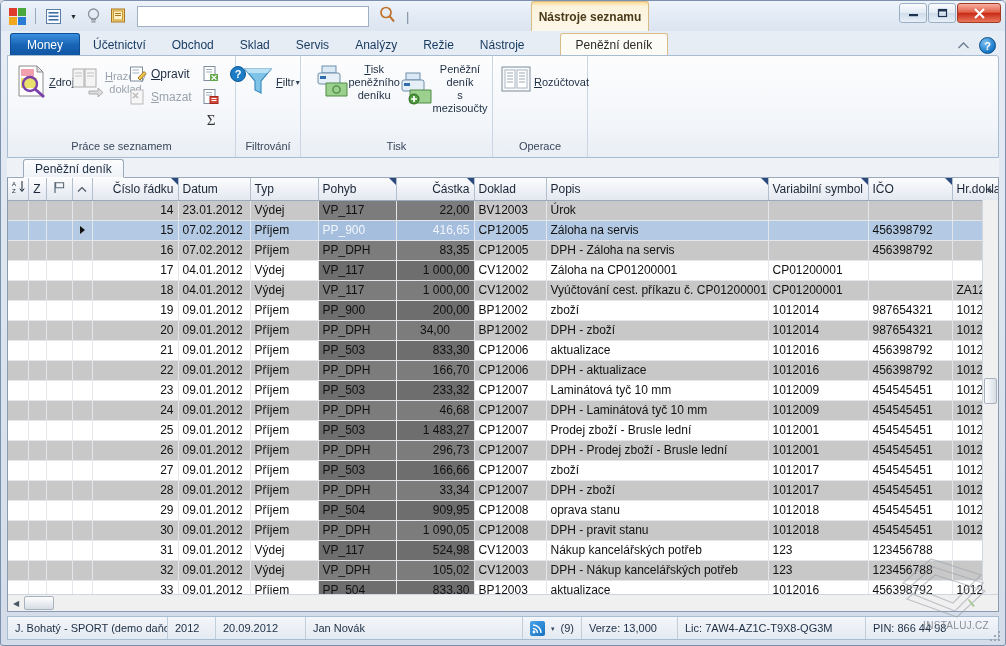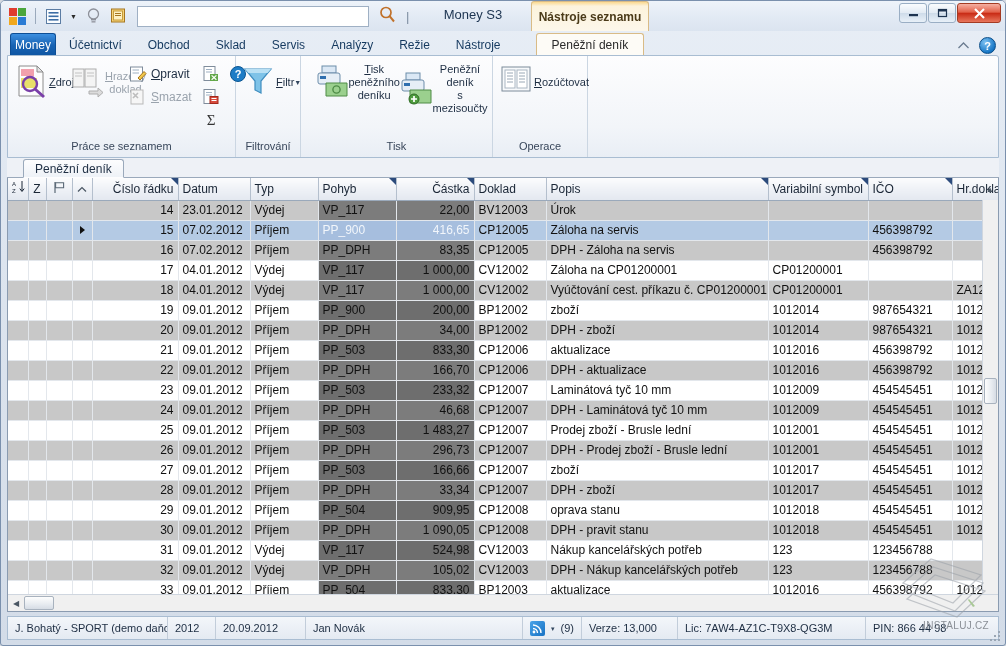--- a/index.html
+++ b/index.html
@@ -102,21 +102,21 @@
     display: flex; align-items: center;
     font-size: 12px; color: #15395f;
     border: 1px solid transparent;
     border-bottom: none;
     position: relative; top: 1px;
   }
   .rtab.money {
     background: linear-gradient(180deg,#3c8fe0 0%,#1964b4 50%,#0f55a2 100%);
     color: #fff; border-color: #0d4e95;
     border-radius: 3px 3px 0 0;
-    padding: 0 4px;
+    padding: 0 16px;
   }
   .rtab.active-ctx {
     background: #fdfbf6;
     border: 1px solid #d9bb86; border-bottom: 1px solid #fdfbf6;
     border-radius: 3px 3px 0 0;
     color: #2a2a2a;
     margin-left: 22px;
     padding: 0 15px;
   }
   .ribbon-right {
@@ -369,21 +369,20 @@
     </div>
 
     <span class="search-glass">
       <svg width="19" height="19" viewBox="0 0 19 19">
         <circle cx="8" cy="7.5" r="5" fill="none" stroke="#c0712a" stroke-width="1.7"></circle>
         <line x1="11.6" y1="11.2" x2="16" y2="16.5" stroke="#c0712a" stroke-width="2"></line>
       </svg>
     </span>
     <span class="pipe">|</span>
 
-    <div class="apptitle">Money S3</div>
 
     <div class="ctx-group">Nástroje seznamu</div>
 
     <div class="winbtns">
       <div class="wbtn">
         <svg width="11" height="10" viewBox="0 0 11 10">
             <rect x="1" y="6" width="9" height="2.2" fill="#1d3350"></rect>
           </svg>
       </div>
       <div class="wbtn">
@@ -745,21 +744,21 @@
             </tr>
             <tr class="even">
               <td class="rowmark" style="width: 20px;"></td>
               <td class="rowmark" style="width: 18px;"></td>
               <td class="rowmark" style="width: 26px;"></td>
               <td class="rowmark" style="width: 20px;"></td>
               <td class="num" style="width: 86px;">20</td>
               <td style="width: 72px;">09.01.2012</td>
               <td style="width: 68px;">Příjem</td>
               <td class="dk" style="width: 78px;">PP_DPH</td>
-              <td class="num dk" style="width: 78px;">34,00</td>
+              <td class="num dk" style="width: 78px; text-align: center;">34,00</td>
               <td style="width: 72px;">BP12002</td>
               <td style="width: 222px;">DPH - zboží</td>
               <td style="width: 100px;">1012014</td>
               <td style="width: 84px;">987654321</td>
               <td style="width: 80px;">1012014</td>
             </tr>
             <tr class="odd">
               <td class="rowmark" style="width: 20px;"></td>
               <td class="rowmark" style="width: 18px;"></td>
               <td class="rowmark" style="width: 26px;"></td>

